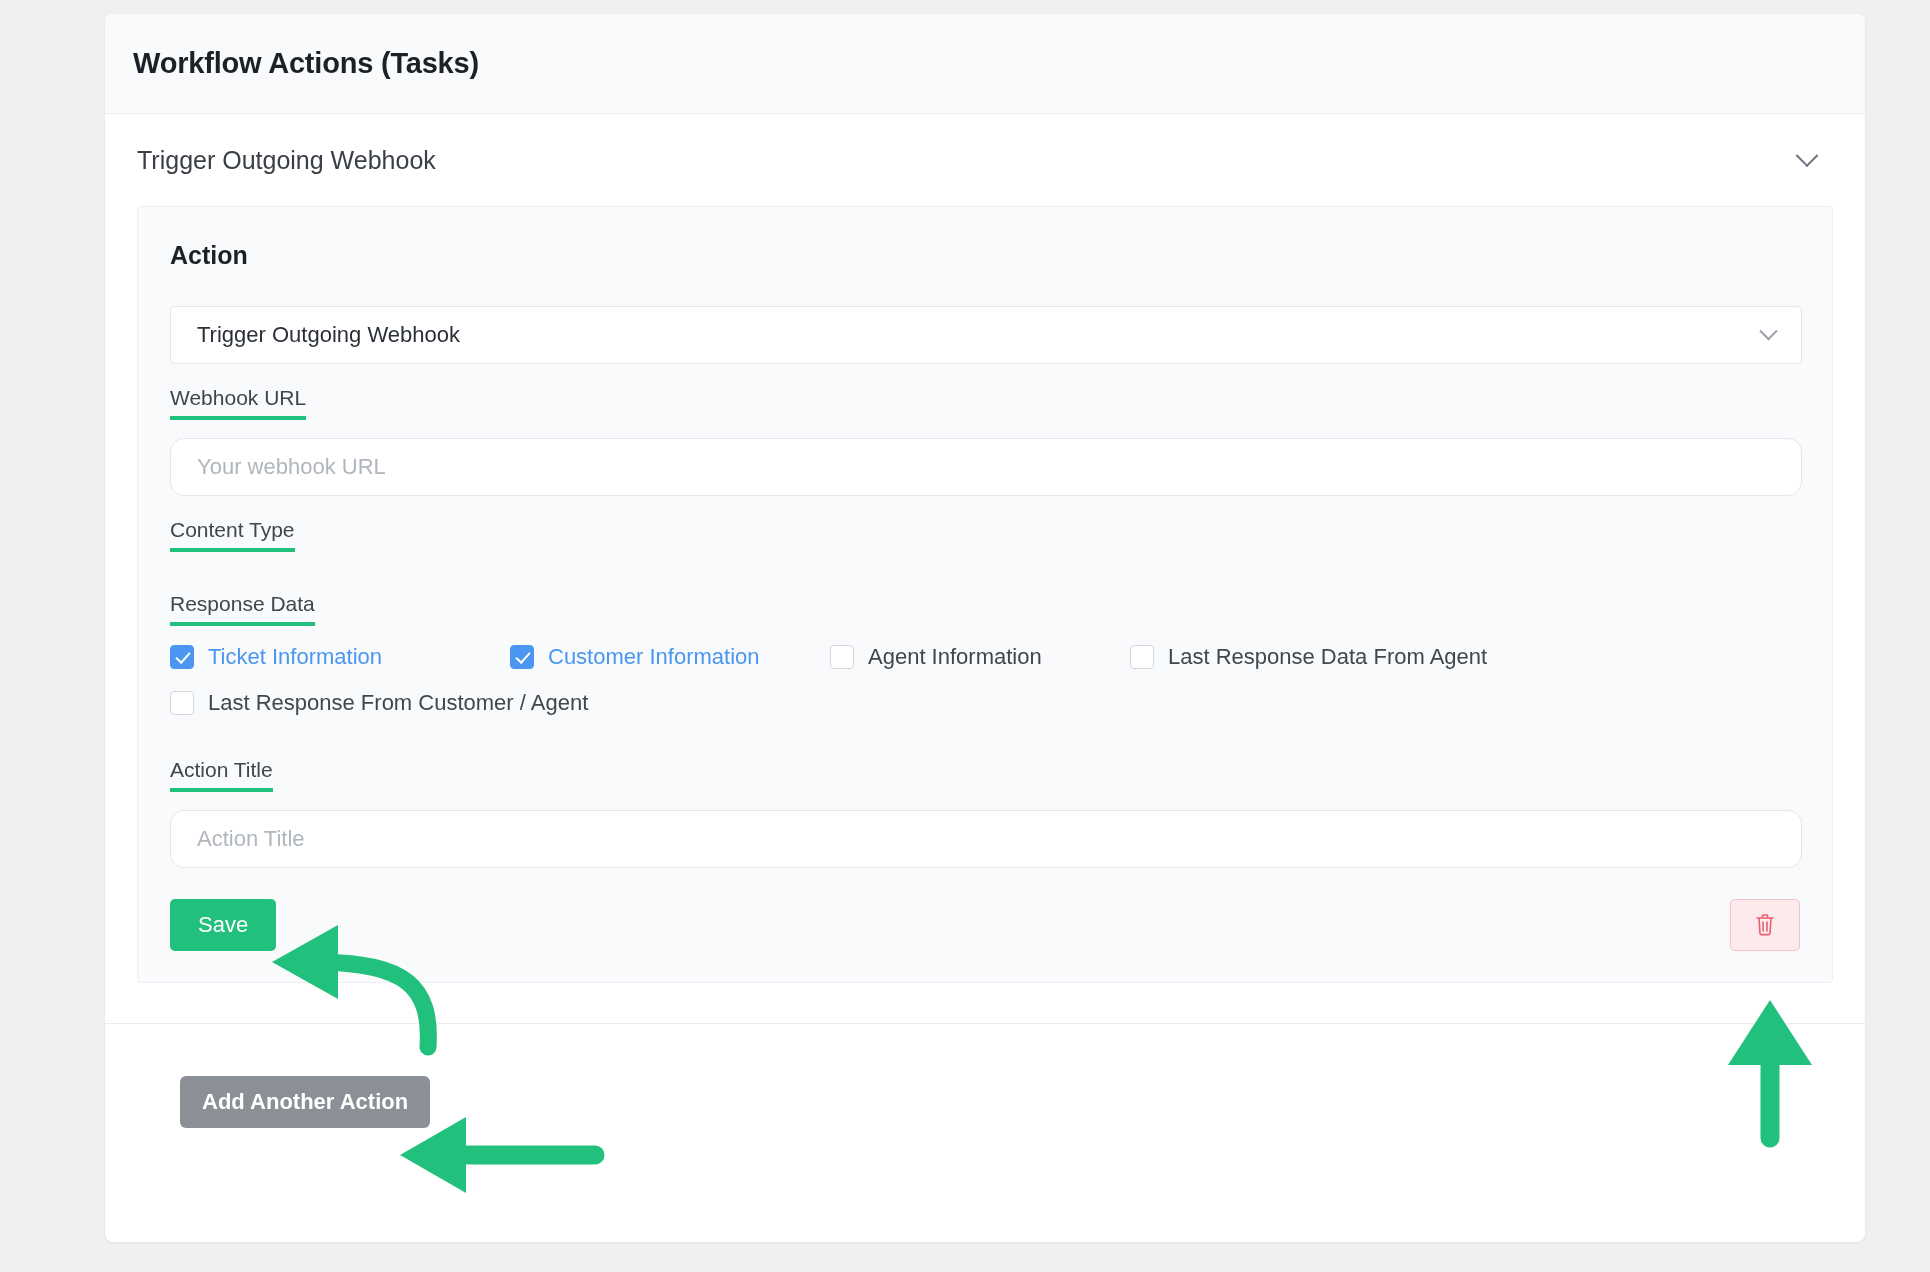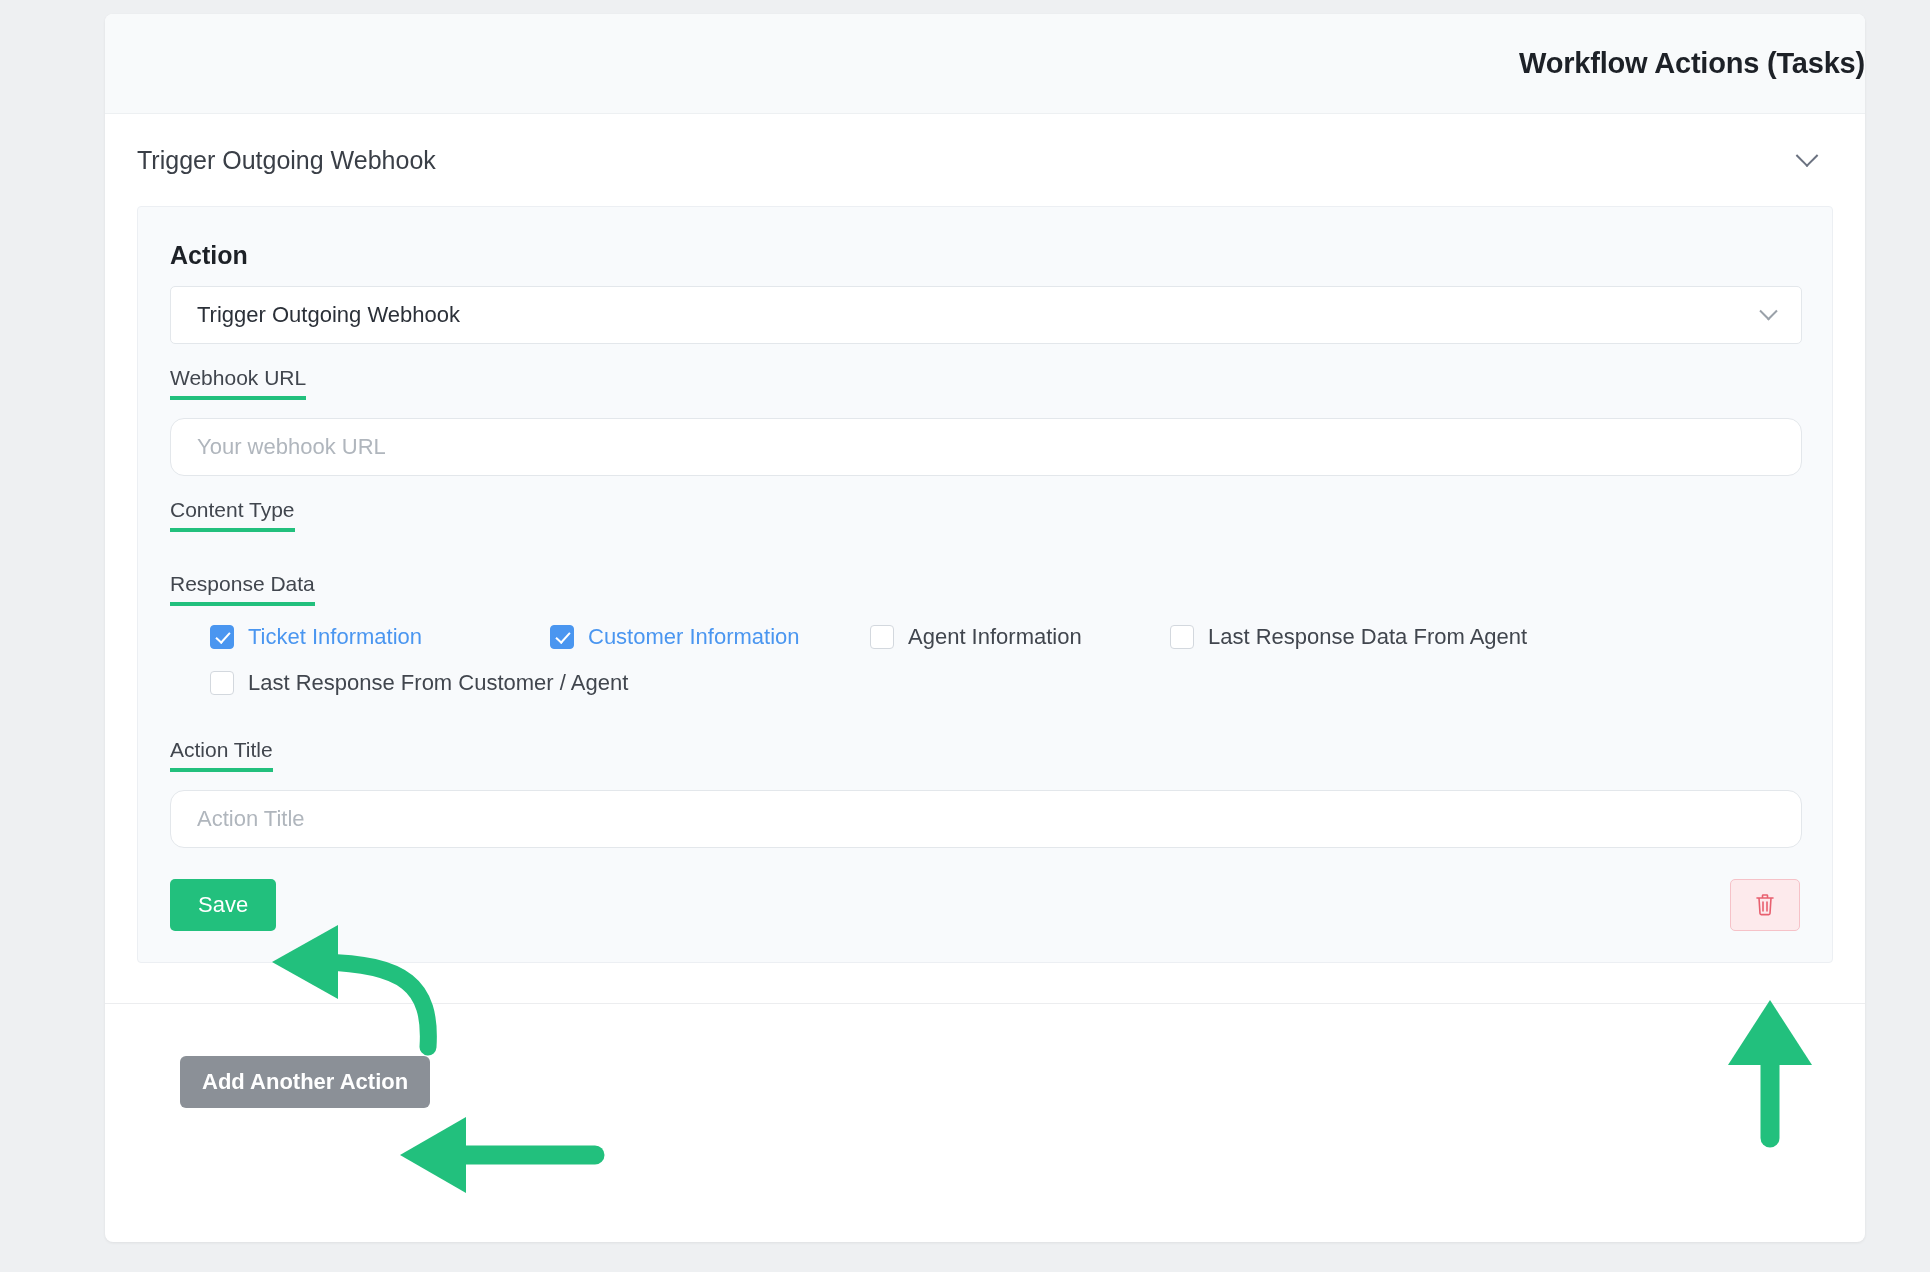--- a/index.html
+++ b/index.html
@@ -32,21 +32,20 @@
     overflow: hidden;
   }
 
   .card-header {
     height: 100px;
     background: #f8fafb;
     border-bottom: 1px solid #edf0f2;
     display: flex;
     align-items: center;
     padding-left: 28px;
-    justify-content: flex-end;
   }
 
   .card-title {
     font-size: 29px;
     font-weight: bold;
     color: #1d2127;
     letter-spacing: -0.2px;
   }
 
   
@@ -84,21 +83,21 @@
     border: 1px solid #eceff3;
     border-radius: 4px;
     padding: 34px 32px 30px 32px;
     position: relative;
   }
 
   .section-heading {
     font-size: 25px;
     font-weight: bold;
     color: #1d2127;
-    margin-bottom: 16px;
+    margin-bottom: 36px;
   }
 
   
   .field { position: relative; }
 
   .select-box,
   .text-input {
     width: 1632px;
     height: 58px;
     background: #ffffff;
@@ -129,21 +128,20 @@
     border-bottom: 4px solid #22c07d;
     margin-top: 22px;
     margin-bottom: 18px;
   }
 
   
   .checkbox-row {
     display: flex;
     align-items: center;
     margin-bottom: 20px;
-    margin-left: 40px;
   }
   .cbx-item {
     display: flex;
     align-items: center;
     cursor: pointer;
   }
   .cbx {
     width: 24px; height: 24px;
     border-radius: 4px;
     border: 1px solid #d3d8de;

